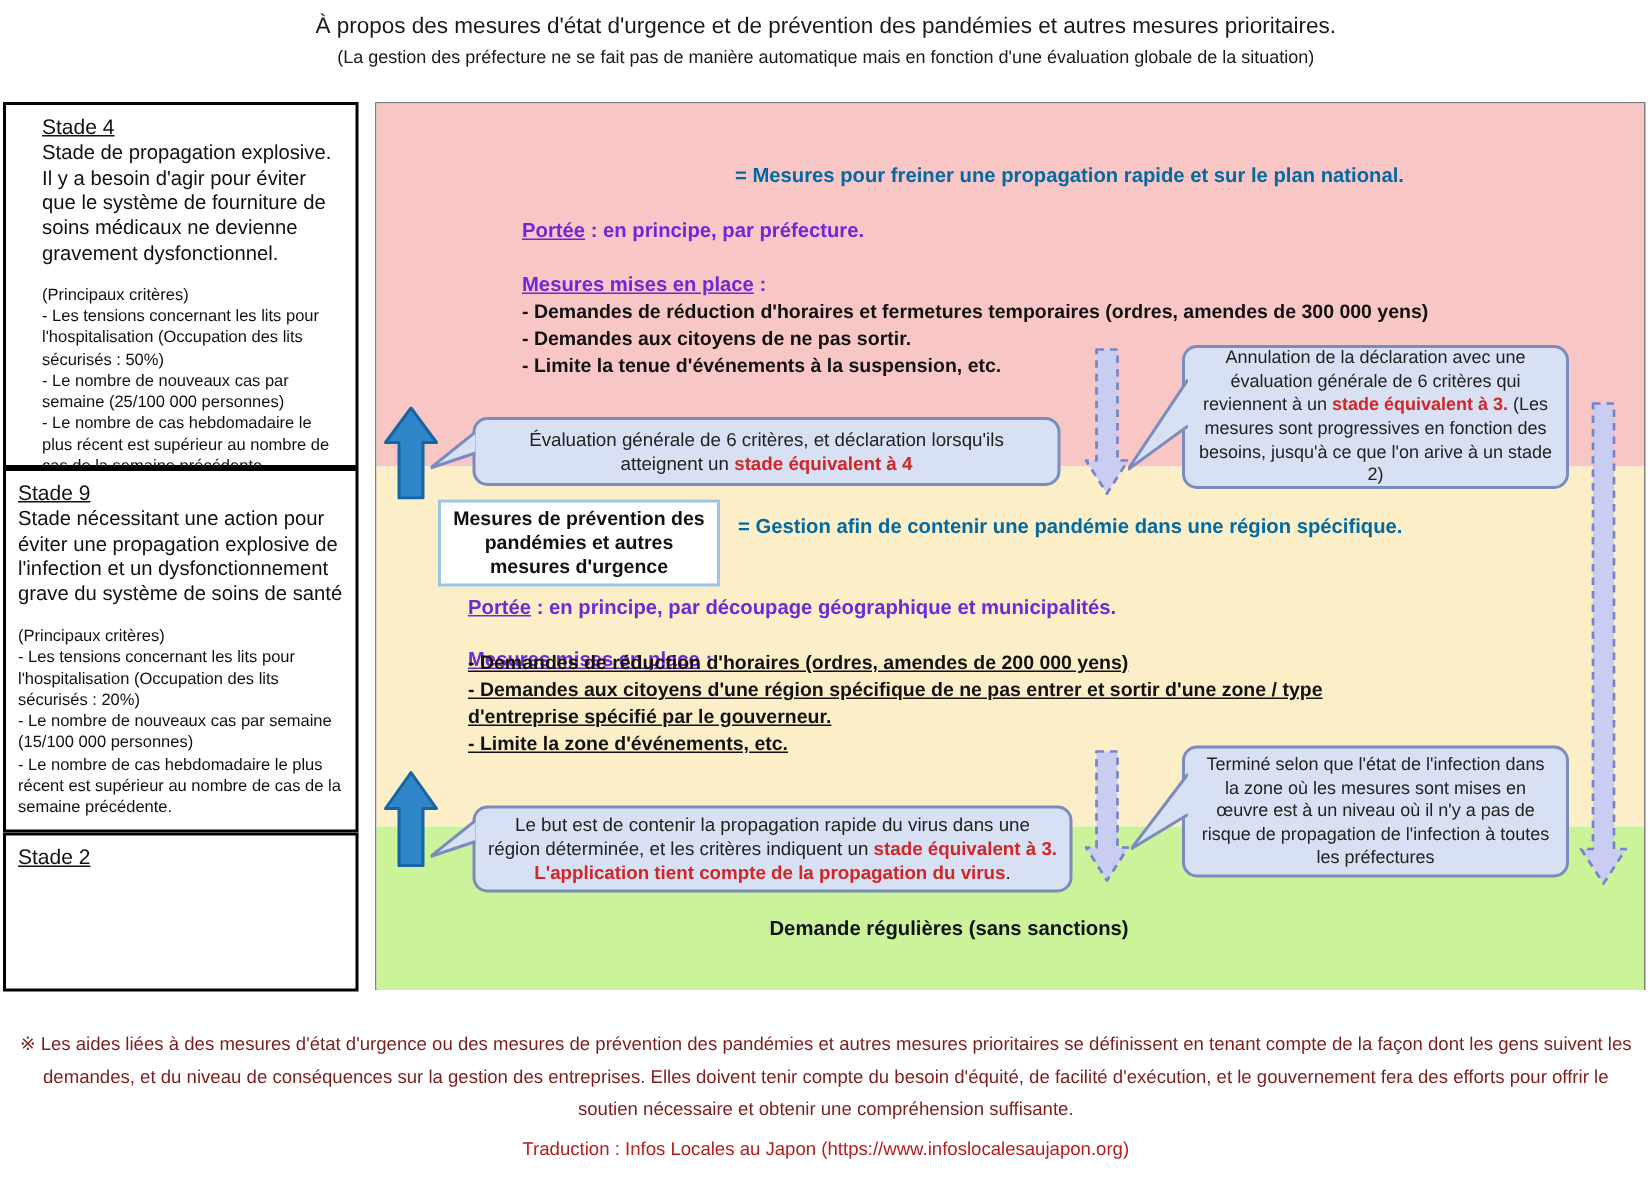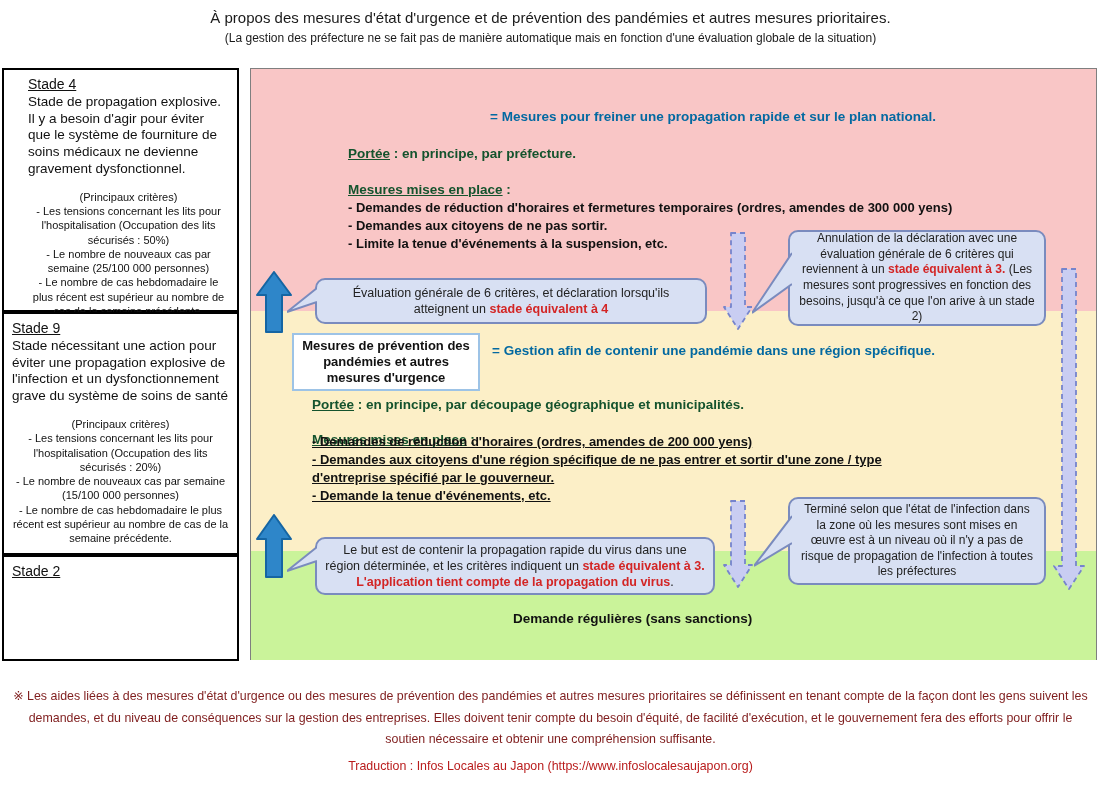--- a/index.html
+++ b/index.html
@@ -7,36 +7,36 @@
   body { font-family:"Liberation Sans","DejaVu Sans",sans-serif; }
   #canvas { position:relative; width:1101px; height:801px; background:#ffffff; overflow:hidden; }
 
   .title    { position:absolute; top:9px;  left:0; width:100%; text-align:center; font-size:15px; color:#1a1a1a; }
   .subtitle { position:absolute; top:31px; left:0; width:100%; text-align:center; font-size:12px; color:#1a1a1a; }
 
   
   .stage-box { position:absolute; left:2px; width:237px; background:#fff; border:2px solid #000; padding:6px 8px; }
   .stage-title { font-size:14px; text-decoration:underline; color:#111; margin-bottom:2px; }
   .stage-desc  { font-size:13.5px; color:#111; line-height:1.24; }
-  .stage-criteria { margin-top:12px; font-size:11px; color:#111; line-height:1.3;text-align:center; }
+  .stage-criteria { margin-top:12px; font-size:11px; color:#111; line-height:1.3; }
 
   
   .main { position:absolute; left:250px; top:68px; width:847px; height:592px; border:1px solid #7f7f7f; }
   .band { width:100%; }
   .band-pink   { height:242px; background:#f9c6c6; }
   .band-yellow { height:240px; background:#fcefc7; }
   .band-green  { height:109px; background:#caf39a; }
 
   .label-box { position:absolute; background:#fff; display:flex; align-items:center; justify-content:center;
                text-align:center; font-weight:700; font-size:13px; color:#111; line-height:1.25; padding:2px 6px; }
   .label-box.red  { border:2px solid #e23b3b; }
   .label-box.blue { border:2px solid #9dc3e6; }
 
   .deftext { position:absolute; font-weight:700; font-size:13.5px; color:#0369a1; }
-  .scope, .measures-label { position:absolute; font-weight:700; font-size:13.5px; color:#14532d; }
+  .scope, .measures-label { position:absolute; font-weight:700; font-size:13.5px; color:#6d28d9; }
   .u { text-decoration:underline; }
   .measures { position:absolute; font-weight:700; font-size:13px; color:#111; line-height:18px; }
 
   .bubble { position:absolute; background:#d8e0f3; border:2px solid #7a8bbe; border-radius:10px;
             display:flex; align-items:center; justify-content:center; text-align:center;
             color:#222; padding:3px 8px; }
   .bubble .red-hl { color:#d32525; font-weight:700; }
   .fs125 { font-size:12.5px; line-height:1.28; }
   .fs12  { font-size:12px;   line-height:1.3; }
 
@@ -133,21 +133,21 @@
   <div class="deftext" style="left:492px; top:343px;">= Gestion afin de contenir une pandémie dans une région spécifique.</div>
   <div class="scope" style="left:312px; top:397px;">
     <span class="u">Portée</span><span> : en principe, par découpage géographique et municipalités.</span>
   </div>
   <div class="measures-label" style="left:312px; top:432px;">
     <span class="u">Mesures mises en place</span><span> :</span>
   </div>
   <div class="measures" style="left:312px; top:433px; width:640px;text-decoration:underline;">
     <div>- Demandes de réduction d'horaires (ordres, amendes de 200 000 yens)</div>
     <div>- Demandes aux citoyens d'une région spécifique de ne pas entrer et sortir d'une zone / type d'entreprise spécifié par le gouverneur.</div>
-    <div>- Demande la tenue d'événements, etc.</div>
+    <div>- Limite la zone d'événements, etc.</div>
   </div>
 
   <svg class="arrow" style="left:256px; top:514px;" width="36" height="64" viewBox="0 0 36 64">
     <polygon points="18,1 35,25 26,25 26,63 10,63 10,25 1,25" fill="#2E86C9" stroke="#1565A3" stroke-width="2" stroke-linejoin="round"></polygon>
   </svg>
 
   <div class="bubble fs125" style="left:315px; top:537px; width:400px; height:58px;">
     <span><span>Le but est de contenir la propagation rapide du virus dans une région déterminée, et les critères indiquent un </span><span class="red-hl">stade équivalent à 3. L'application tient compte de la propagation du virus</span><span>.</span></span>
   </div>
   <svg class="arrow" style="left:287px; top:546px;" width="30" height="26" viewBox="0 0 30 26">

